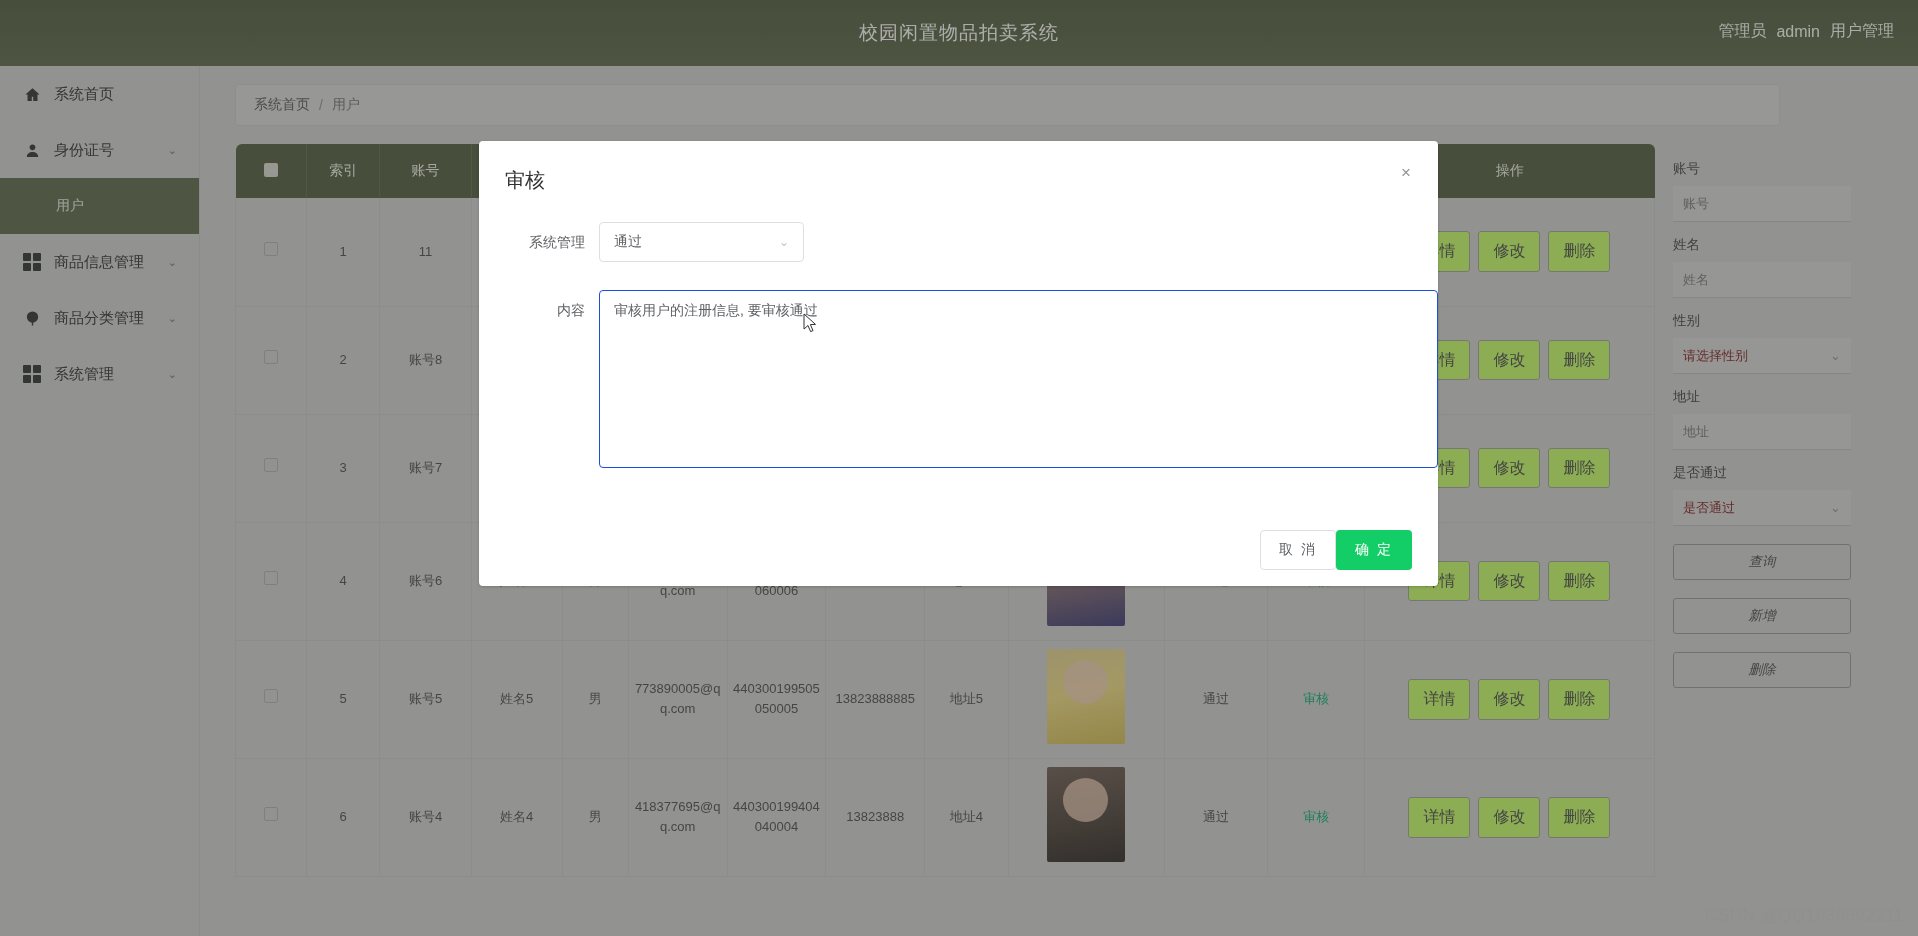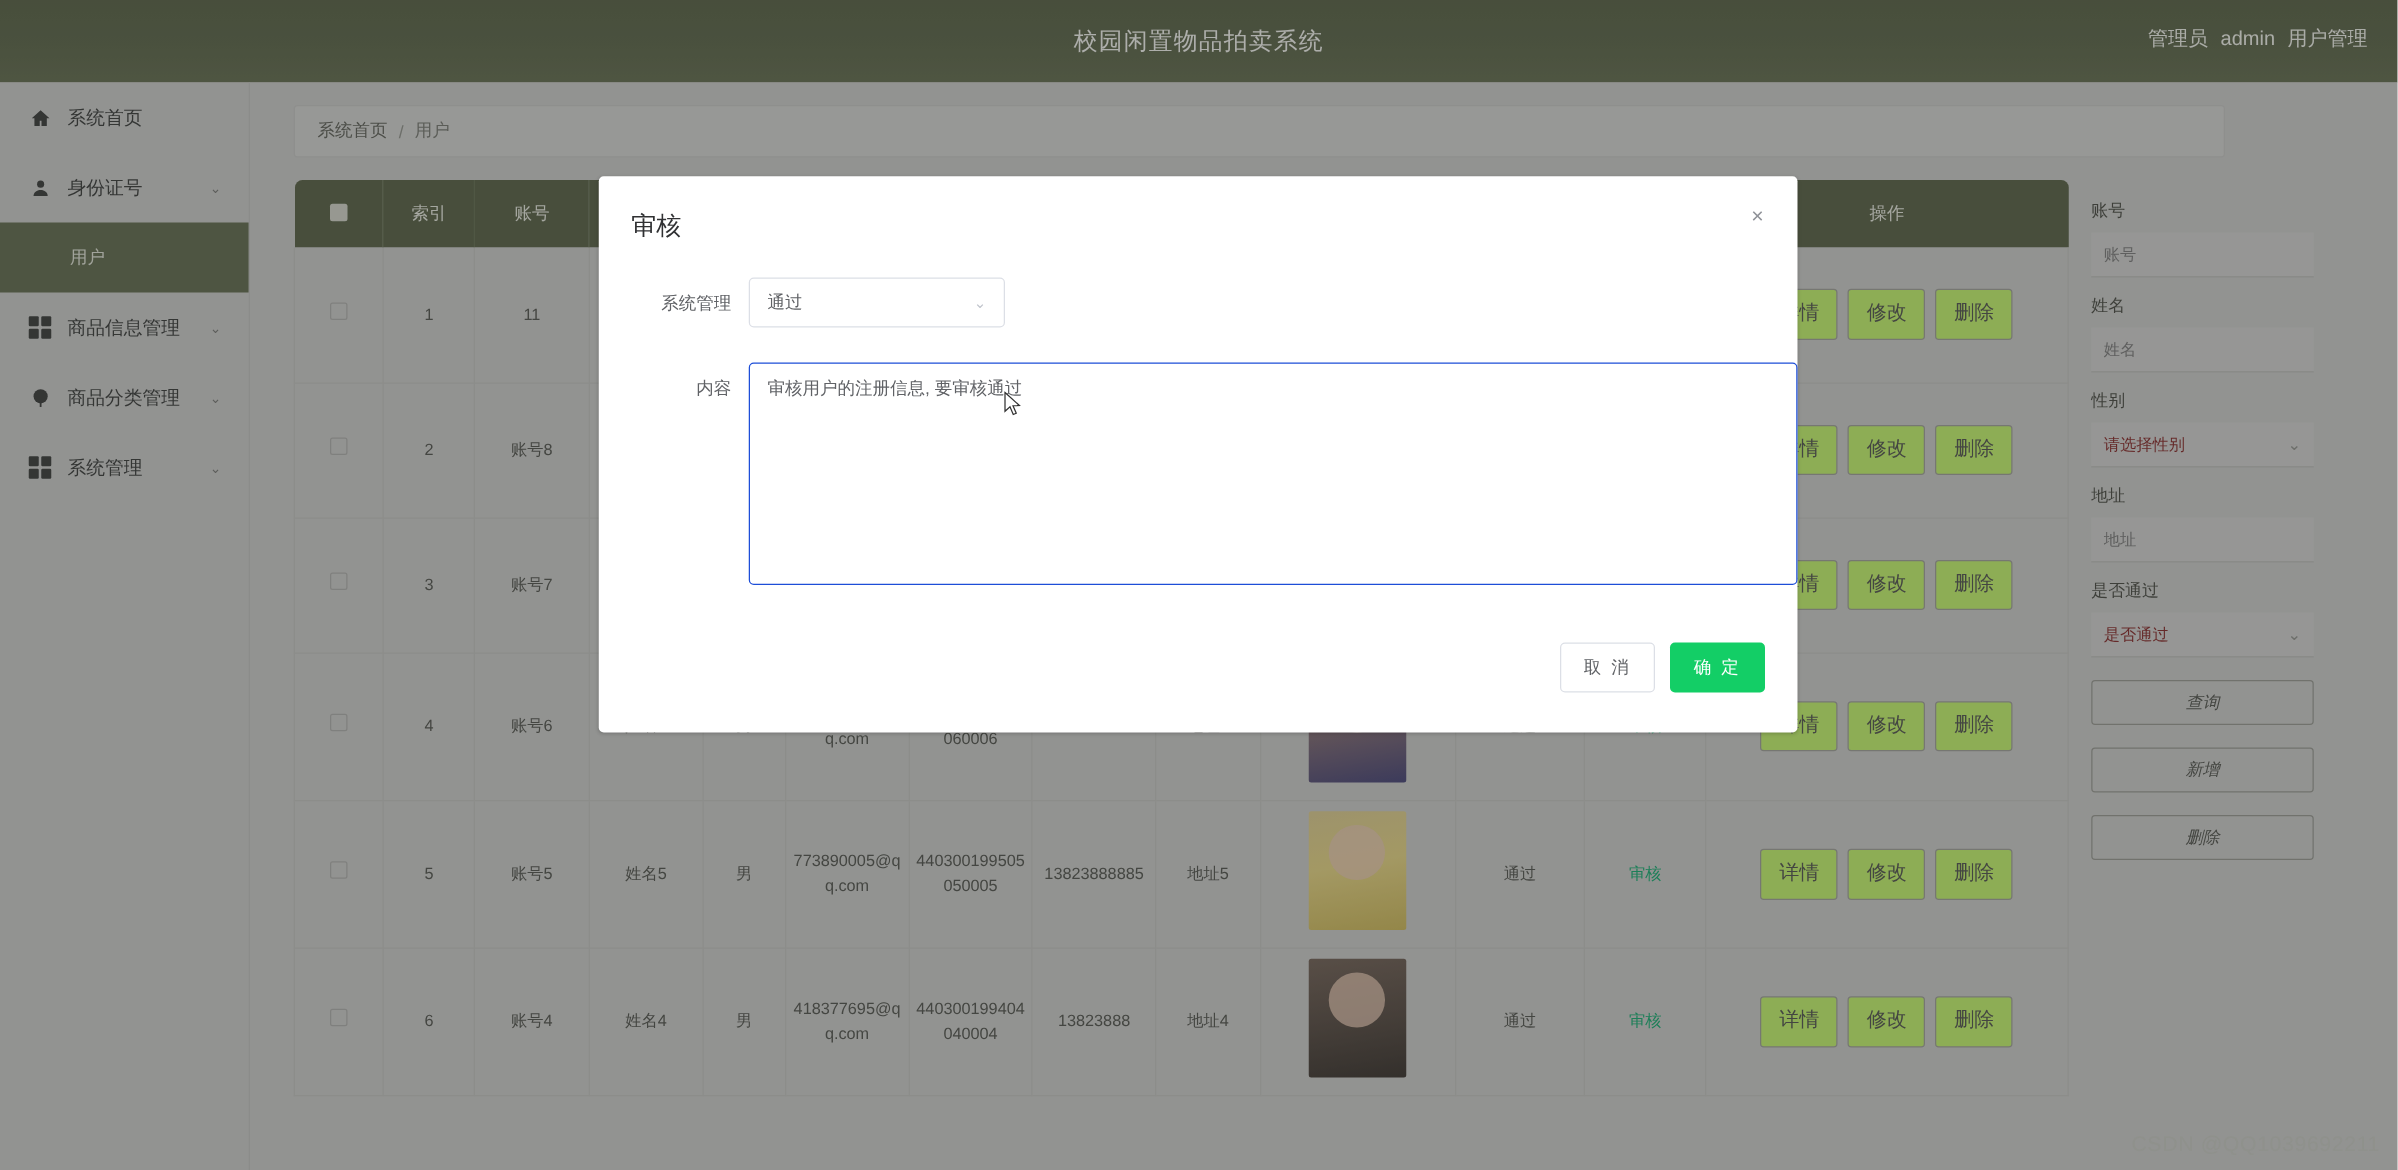--- a/index.html
+++ b/index.html
@@ -149,21 +149,21 @@
     display: flex; align-items: center; justify-content: space-between;
     padding: 0 14px; font-size: 14px; color: #606266; cursor: pointer; background: #fff;
   }
   .m-select .chev { color: #c0c4cc; font-size: 12px; }
   .m-textarea {
     width: 840px; height: 178px; border: 1px solid #1d4ed8; border-radius: 4px;
     padding: 9px 14px; font-size: 14px; color: #606266; resize: none;
     font-family: inherit; line-height: 1.5; outline: none; background: #fff;
   }
   .modal-footer {
-    position: absolute; right: 26px; bottom: 32px; display: flex; gap: 12px;
+    position: absolute; right: 26px; bottom: 16px; display: flex; 
   }
   .btn-cancel {
     min-width: 76px; height: 40px; border: 1px solid #dcdfe6; background: #fff;
     color: #606266; font-size: 14px; border-radius: 4px; cursor: pointer;
     display: flex; align-items: center; justify-content: center; letter-spacing: 2px;
     font-family: inherit;
   }
   .btn-confirm {
     min-width: 76px; height: 40px; border: none; background: #13ce66;
     color: #fff; font-size: 14px; border-radius: 4px; cursor: pointer;

